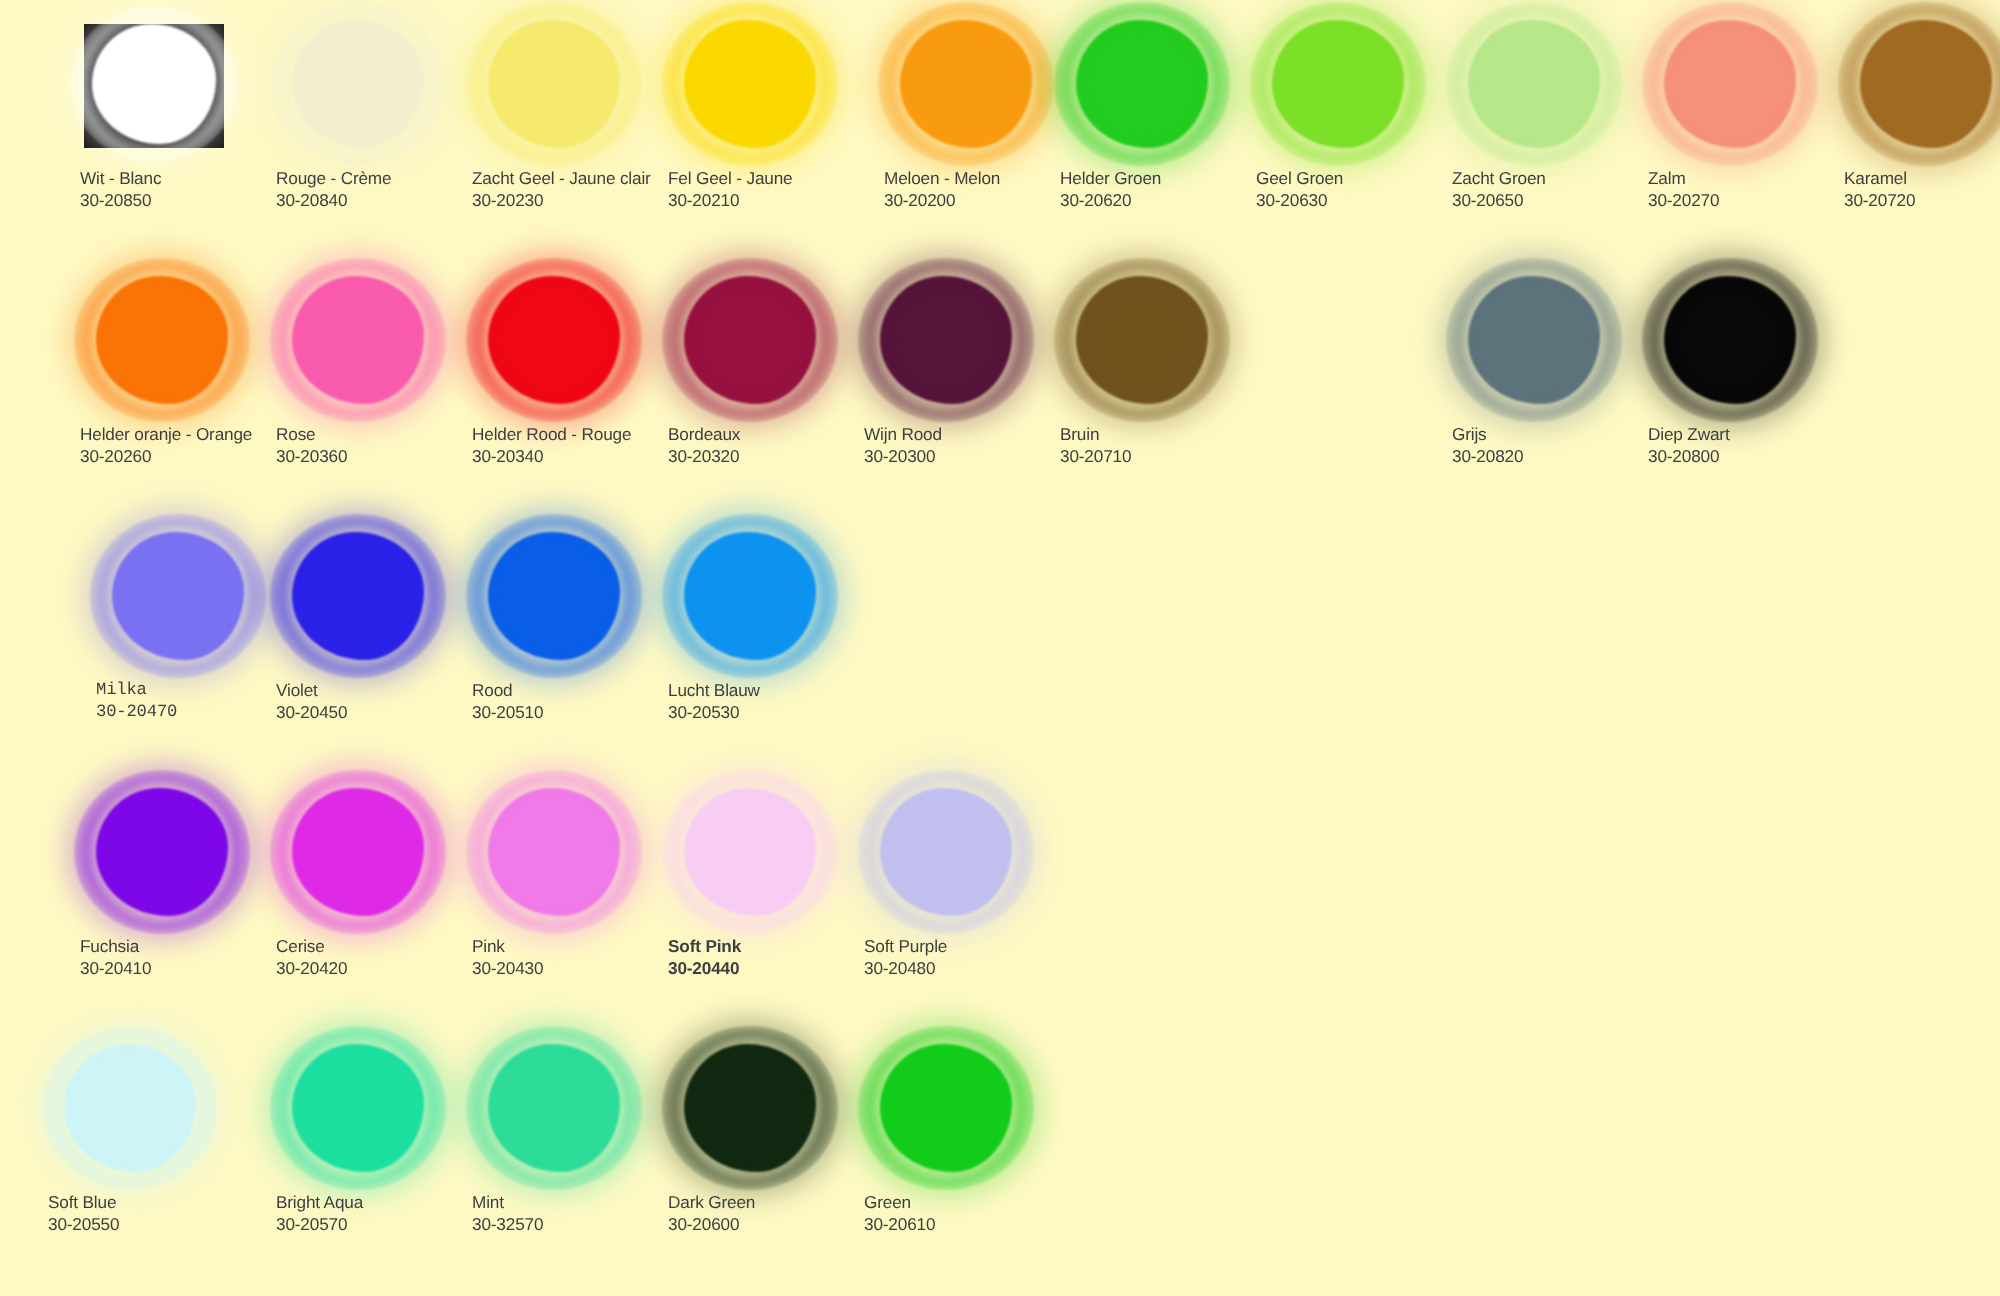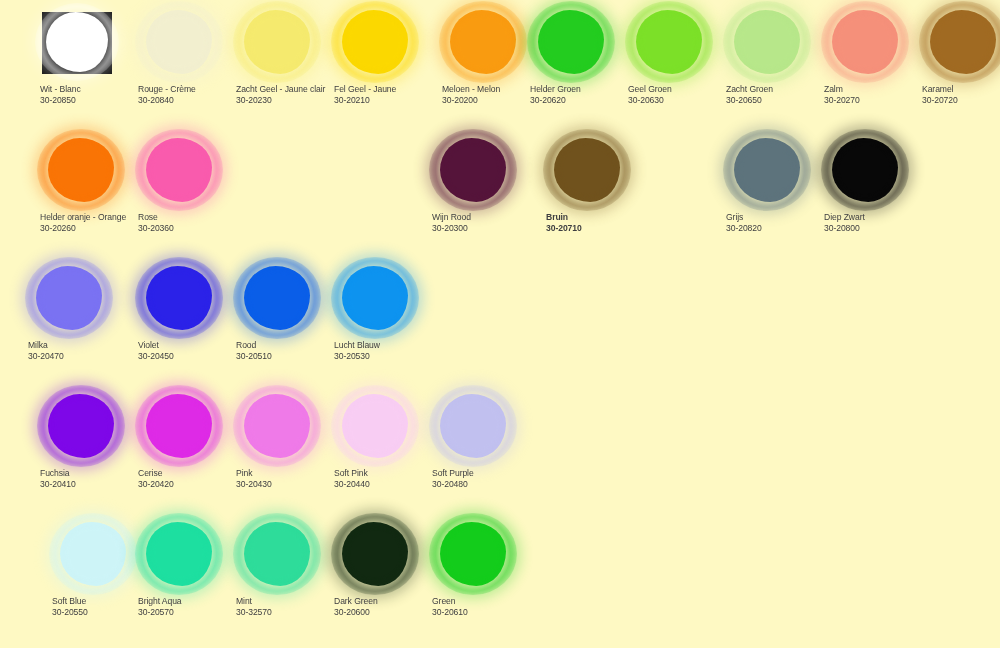--- a/index.html
+++ b/index.html
@@ -243,30 +243,48 @@
       </div>
       <div class="swatch-cell" style="left: 138px;">
         <div class="blot-area">
           <div class="blot" style="background: rgb(249, 91, 173);">
             <div class="blot-core" style="background: rgb(249, 91, 173);"></div>
           </div>
         </div>
         <div class="swatch-label">Rose</div>
         <div class="swatch-code">30-20360</div>
       </div>
+      <div class="swatch-cell" style="left: 236px;">
+        <div class="blot-area">
+          <div class="blot" style="background: rgb(239, 7, 20);">
+            <div class="blot-core" style="background: rgb(239, 7, 20);"></div>
+          </div>
+        </div>
+        <div class="swatch-label">Helder Rood - Rouge</div>
+        <div class="swatch-code">30-20340</div>
+      </div>
+      <div class="swatch-cell" style="left: 334px;">
+        <div class="blot-area">
+          <div class="blot" style="background: rgb(150, 17, 63);">
+            <div class="blot-core" style="background: rgb(150, 17, 63);"></div>
+          </div>
+        </div>
+        <div class="swatch-label">Bordeaux</div>
+        <div class="swatch-code">30-20320</div>
+      </div>
       <div class="swatch-cell" style="left: 432px;">
         <div class="blot-area">
           <div class="blot" style="background: rgb(85, 20, 58);">
             <div class="blot-core" style="background: rgb(85, 20, 58);"></div>
           </div>
         </div>
         <div class="swatch-label">Wijn Rood</div>
         <div class="swatch-code">30-20300</div>
       </div>
-      <div class="swatch-cell" style="left: 546px; font-weight: bold;">
+      <div class="swatch-cell" style="left: 530px;">
         <div class="blot-area">
           <div class="blot" style="background: rgb(112, 82, 29);">
             <div class="blot-core" style="background: rgb(112, 82, 29);"></div>
           </div>
         </div>
         <div class="swatch-label">Bruin</div>
         <div class="swatch-code">30-20710</div>
       </div>
       <div class="swatch-cell" style="left: 726px;">
         <div class="blot-area">
@@ -281,21 +299,21 @@
         <div class="blot-area">
           <div class="blot" style="background: rgb(8, 8, 8);">
             <div class="blot-core" style="background: rgb(8, 8, 8);"></div>
           </div>
         </div>
         <div class="swatch-label">Diep Zwart</div>
         <div class="swatch-code">30-20800</div>
       </div>
     </div>
     <div class="swatch-row" style="top: 262px;">
-      <div class="swatch-cell" style="left: 28px;">
+      <div class="swatch-cell" style="left: 48px; font-family: Liberation Mono, monospace;">
         <div class="blot-area">
           <div class="blot" style="background: rgb(122, 114, 242);">
             <div class="blot-core" style="background: rgb(122, 114, 242);"></div>
           </div>
         </div>
         <div class="swatch-label">Milka</div>
         <div class="swatch-code">30-20470</div>
       </div>
       <div class="swatch-cell" style="left: 138px;">
         <div class="blot-area">
@@ -346,41 +364,41 @@
       </div>
       <div class="swatch-cell" style="left: 236px;">
         <div class="blot-area">
           <div class="blot" style="background: rgb(239, 122, 232);">
             <div class="blot-core" style="background: rgb(239, 122, 232);"></div>
           </div>
         </div>
         <div class="swatch-label">Pink</div>
         <div class="swatch-code">30-20430</div>
       </div>
-      <div class="swatch-cell" style="left: 334px;">
+      <div class="swatch-cell" style="left: 334px; font-weight: bold;">
         <div class="blot-area">
           <div class="blot" style="background: rgb(248, 205, 243);">
             <div class="blot-core" style="background: rgb(248, 205, 243);"></div>
           </div>
         </div>
         <div class="swatch-label">Soft Pink</div>
         <div class="swatch-code">30-20440</div>
       </div>
       <div class="swatch-cell" style="left: 432px;">
         <div class="blot-area">
           <div class="blot" style="background: rgb(193, 192, 239);">
             <div class="blot-core" style="background: rgb(193, 192, 239);"></div>
           </div>
         </div>
         <div class="swatch-label">Soft Purple</div>
         <div class="swatch-code">30-20480</div>
       </div>
     </div>
     <div class="swatch-row" style="top: 518px;">
-      <div class="swatch-cell" style="left: 52px;">
+      <div class="swatch-cell" style="left: 24px;">
         <div class="blot-area">
           <div class="blot" style="background: rgb(205, 244, 247);">
             <div class="blot-core" style="background: rgb(205, 244, 247);"></div>
           </div>
         </div>
         <div class="swatch-label">Soft Blue</div>
         <div class="swatch-code">30-20550</div>
       </div>
       <div class="swatch-cell" style="left: 138px;">
         <div class="blot-area">

